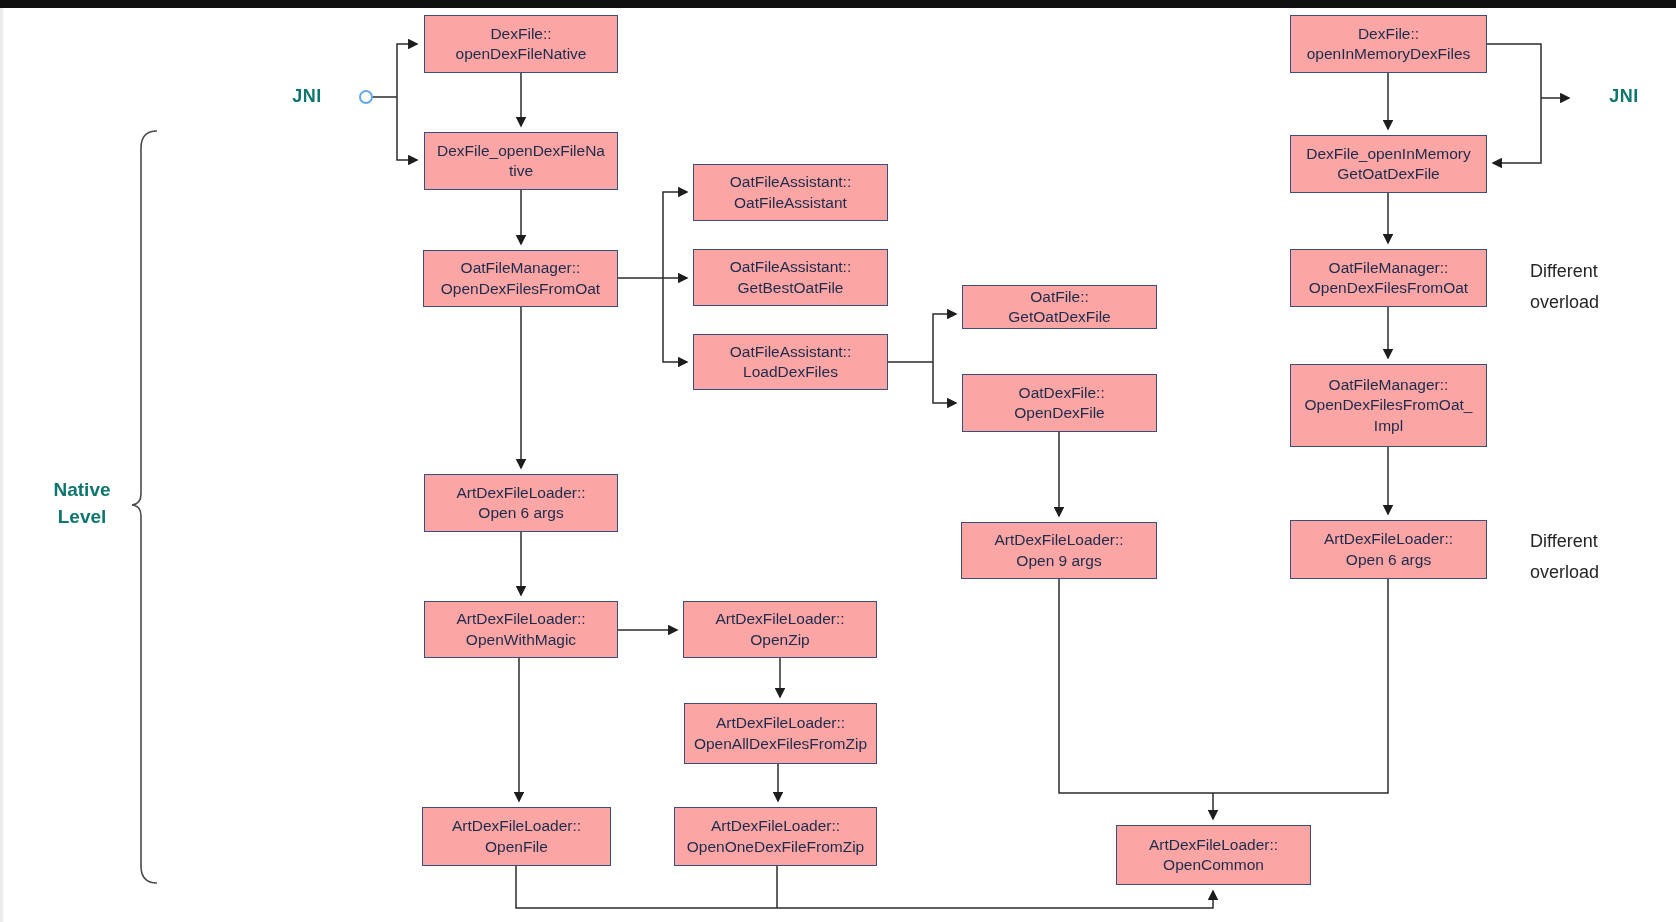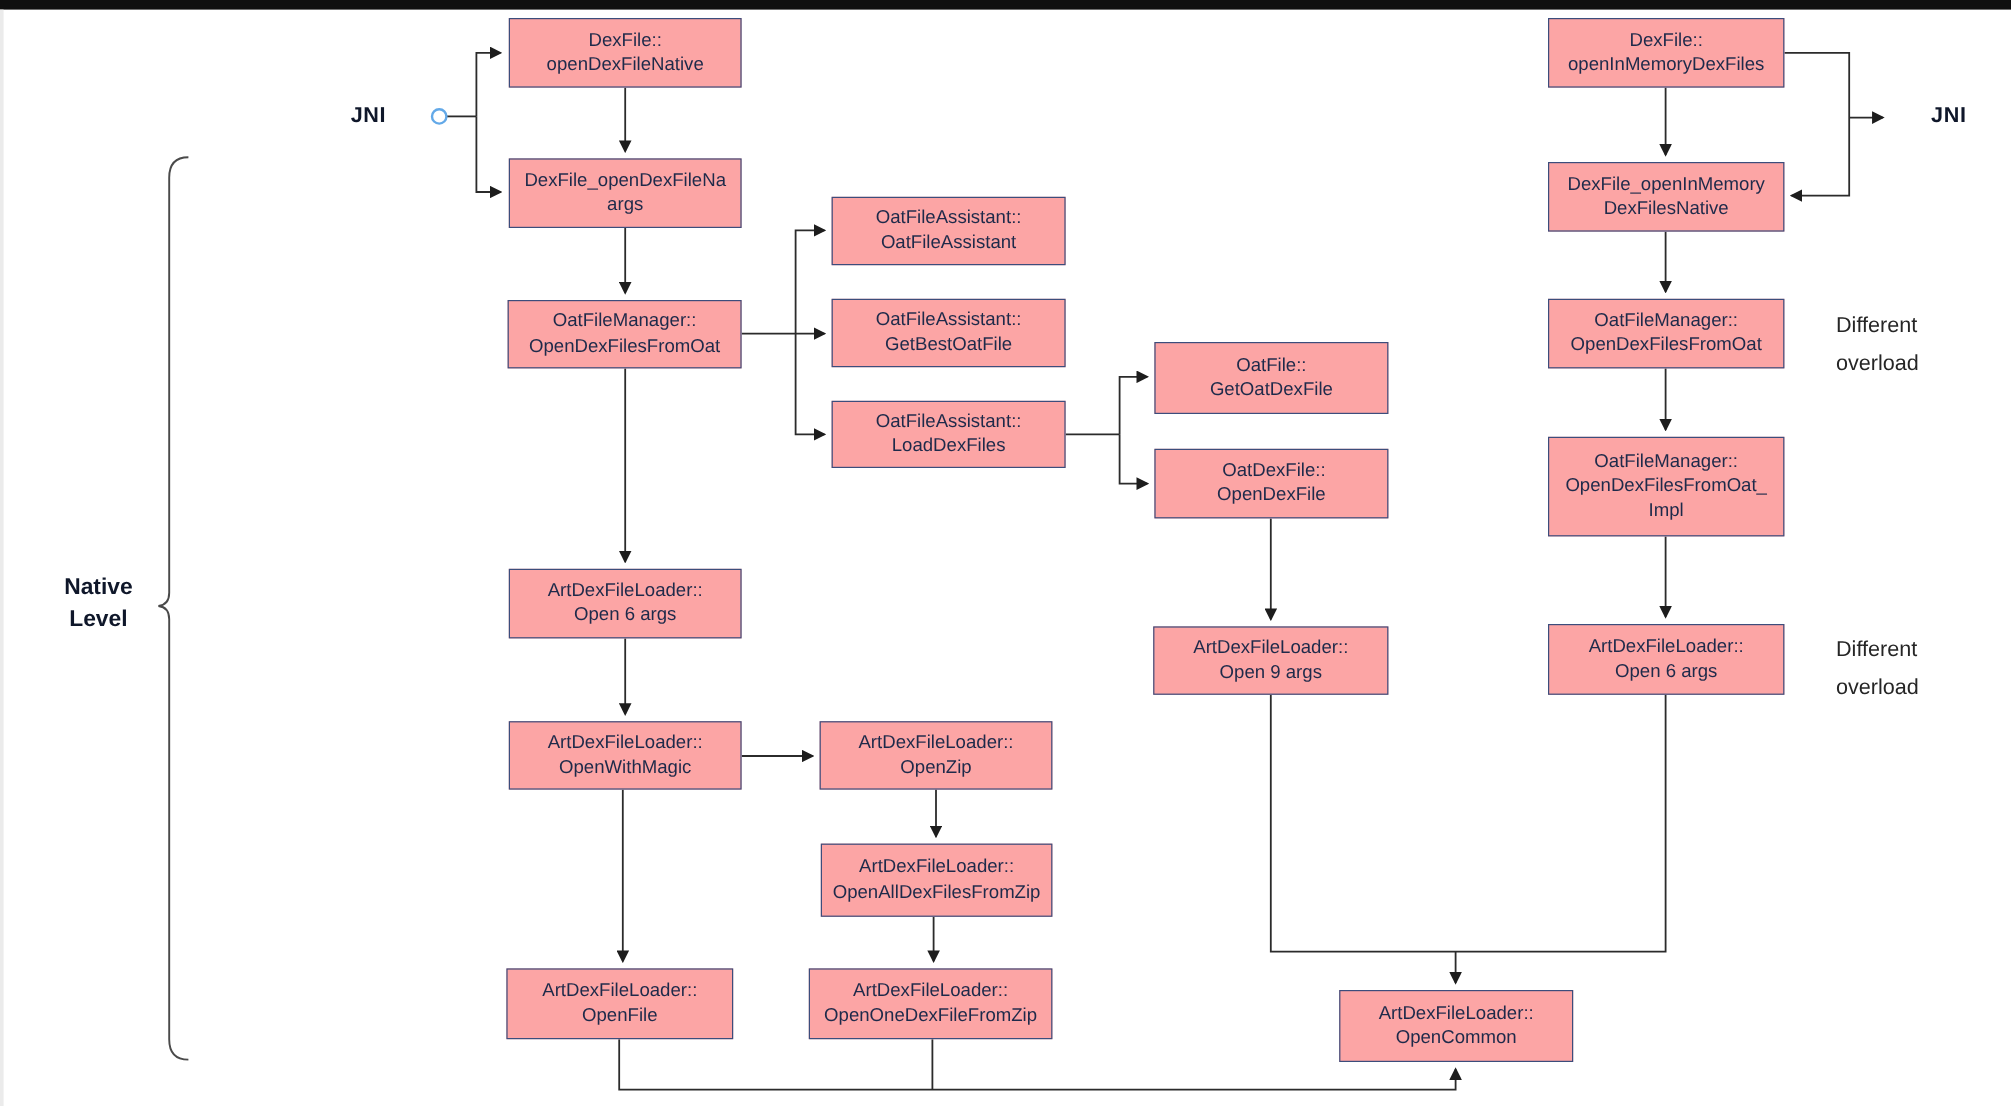--- a/index.html
+++ b/index.html
@@ -9,21 +9,21 @@
   }
   #topbar{position:absolute;left:0;top:0;width:1676px;height:8px;background:#0f0f0f;}
   #leftstrip{position:absolute;left:0;top:8px;width:3px;height:914px;background:#ebebeb;}
   svg.layer{position:absolute;left:0;top:0;width:1676px;height:922px;pointer-events:none;}
   .node{
     position:absolute;box-sizing:border-box;
     border:1.6px solid #3c4d7c;background:#fca5a5;color:#1e2a4a;
     display:flex;align-items:center;justify-content:center;text-align:center;
     font-size:15.5px;line-height:1.32;white-space:pre-line;
   }
-  .lbl{position:absolute;color:#0f172a;white-space:pre-line;text-align:center;}
+  .lbl{position:absolute;color:#0f766e;white-space:pre-line;text-align:center;}
   .lbl.bold{font-weight:bold;}
   .jni{font-size:18px;letter-spacing:0.5px;}
   .native{font-size:19px;line-height:1.4;}
   .overload{font-size:18px;line-height:1.7;text-align:left;color:#262626;}
 </style>
 </head>
 <body>
 
 <div id="canvas">
   <div id="topbar"></div>
@@ -80,30 +80,30 @@
   <div class="lbl bold native" style="left:27px;top:477px;width:110px;">Native
 Level</div>
   <div class="lbl overload" style="left:1530px;top:256px;width:110px;">Different
 overload</div>
   <div class="lbl overload" style="left:1530px;top:526px;width:110px;">Different
 overload</div>
 
   <div class="node" style="left:424px;top:15px;width:194px;height:58px;">DexFile::
 openDexFileNative</div>
   <div class="node" style="left:424px;top:132px;width:194px;height:58px;">DexFile_openDexFileNa
-args</div>
+tive</div>
   <div class="node" style="left:423px;top:250px;width:195px;height:57px;">OatFileManager::
 OpenDexFilesFromOat</div>
   <div class="node" style="left:693px;top:164px;width:195px;height:57px;">OatFileAssistant::
 OatFileAssistant</div>
   <div class="node" style="left:693px;top:249px;width:195px;height:57px;">OatFileAssistant::
 GetBestOatFile</div>
   <div class="node" style="left:693px;top:334px;width:195px;height:56px;">OatFileAssistant::
 LoadDexFiles</div>
-  <div class="node" style="left:962px;top:285px;width:195px;height:60px;">OatFile::
+  <div class="node" style="left:962px;top:285px;width:195px;height:44px;">OatFile::
 GetOatDexFile</div>
   <div class="node" style="left:962px;top:374px;width:195px;height:58px;text-align:right;">OatDexFile::
 OpenDexFile</div>
   <div class="node" style="left:424px;top:474px;width:194px;height:58px;">ArtDexFileLoader::
 Open 6 args</div>
   <div class="node" style="left:424px;top:601px;width:194px;height:57px;">ArtDexFileLoader::
 OpenWithMagic</div>
   <div class="node" style="left:683px;top:601px;width:194px;height:57px;">ArtDexFileLoader::
 OpenZip</div>
   <div class="node" style="left:684px;top:703px;width:193px;height:61px;">ArtDexFileLoader::
@@ -113,21 +113,21 @@
   <div class="node" style="left:674px;top:807px;width:203px;height:59px;">ArtDexFileLoader::
 OpenOneDexFileFromZip</div>
   <div class="node" style="left:961px;top:522px;width:196px;height:57px;">ArtDexFileLoader::
 Open 9 args</div>
   <div class="node" style="left:1116px;top:825px;width:195px;height:60px;">ArtDexFileLoader::
 OpenCommon</div>
 
   <div class="node" style="left:1290px;top:15px;width:197px;height:58px;">DexFile::
 openInMemoryDexFiles</div>
   <div class="node" style="left:1290px;top:135px;width:197px;height:58px;">DexFile_openInMemory
-DexFilesNative</div>
+GetOatDexFile</div>
   <div class="node" style="left:1290px;top:249px;width:197px;height:58px;">OatFileManager::
 OpenDexFilesFromOat</div>
   <div class="node" style="left:1290px;top:364px;width:197px;height:83px;">OatFileManager::
 OpenDexFilesFromOat_
 Impl</div>
   <div class="node" style="left:1290px;top:520px;width:197px;height:59px;">ArtDexFileLoader::
 Open 6 args</div>
 </div>
 
 </body></html>

